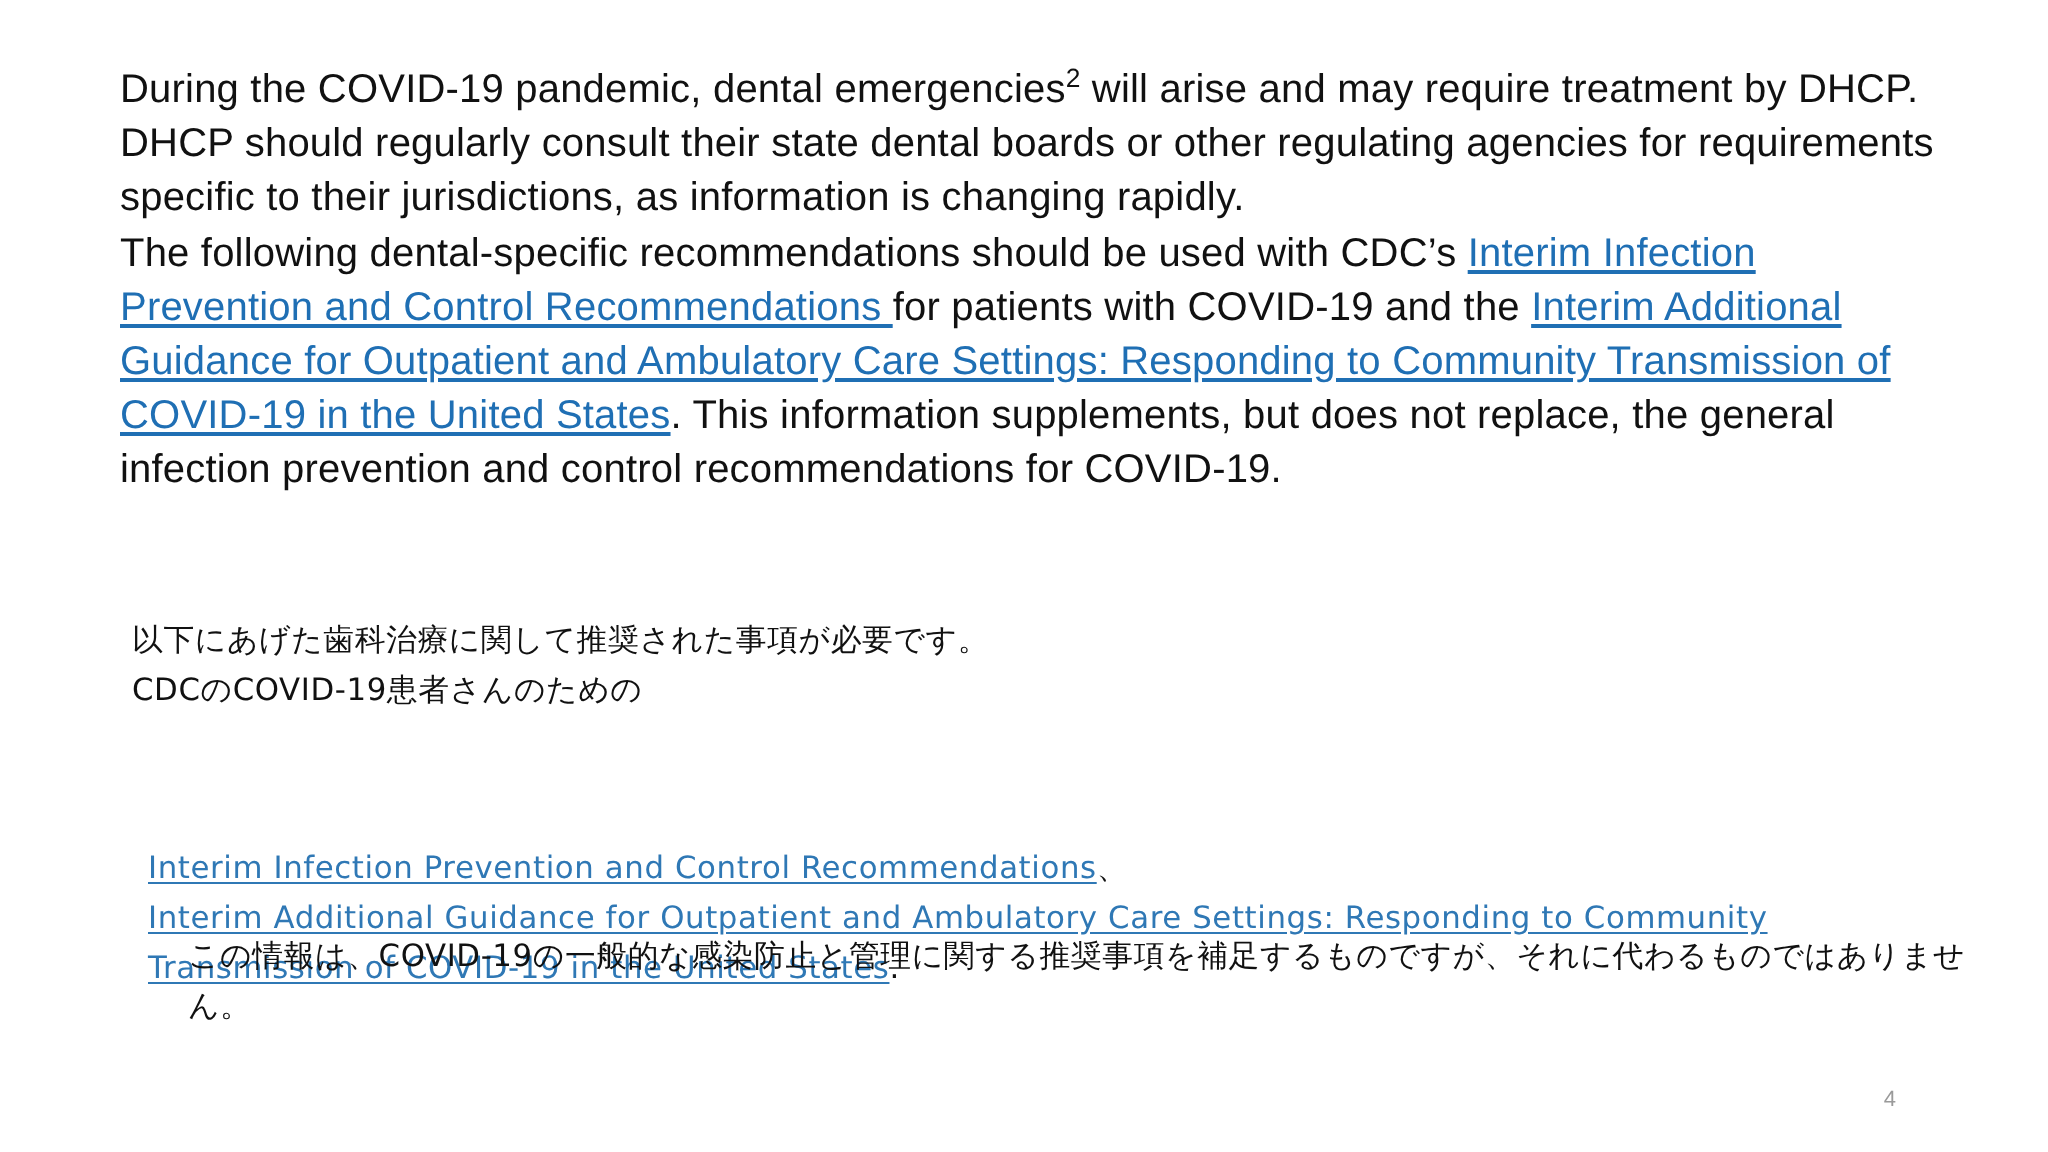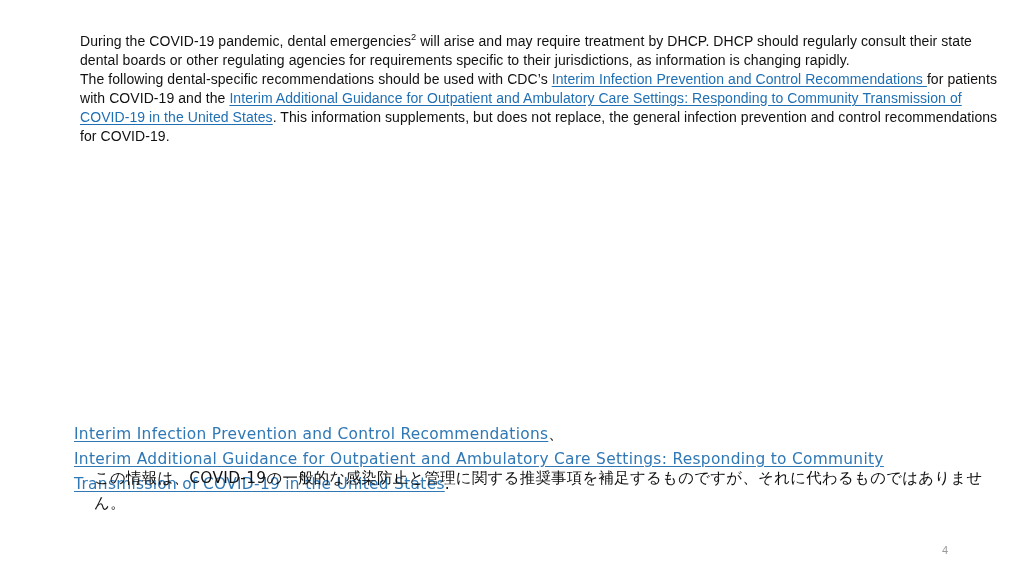--- a/index.html
+++ b/index.html
@@ -17,24 +17,24 @@
   }
   .slide {
     position: relative;
     width: 1024px;
     height: 576px;
     box-sizing: border-box;
   }
   
   .en-block {
     position: absolute;
-    left: 80px;
+    left: 60px;
     top: 32px;
     width: 920px;
-    font-size: 14px;
+    font-size: 20px;
     line-height: 1.36;
     color: #111111;
     letter-spacing: 0.005em;
   }
   .en-block p {
     margin: 0;
     padding: 0;
   }
   .link {
     color: #1f6fb4;
@@ -85,20 +85,24 @@
 <body>
 
 <div class="slide">
 
   <div class="en-block">
     <p><span>During the COVID-19 pandemic, dental emergencies</span><sup>2</sup><span> will arise and may require treatment by DHCP. DHCP should regularly consult their state dental boards or other regulating agencies for requirements specific to their jurisdictions, as information is changing rapidly.</span></p>
     <p><span>The following dental-specific recommendations should be used with CDC’s </span><a class="link" href="#">Interim Infection Prevention and Control Recommendations </a><span>for patients with COVID-19 and the </span><a class="link" href="#">Interim Additional Guidance for Outpatient and Ambulatory Care Settings: Responding to Community Transmission of COVID-19 in the United States</a><span>. This information supplements, but does not replace, the general infection prevention and control recommendations for COVID-19.</span></p>
   </div>
 
 
+  <div class="jp-block" id="jp-para-2">
+    <p>以下にあげた歯科治療に関して推奨された事項が必要です。</p>
+    <p>CDCのCOVID-19患者さんのための</p>
+  </div>
 
   <div class="jp-block" id="jp-links">
     <p><a class="link" href="#">Interim Infection Prevention and Control Recommendations</a><span>、</span></p>
     <p><a class="link" href="#">Interim Additional Guidance for Outpatient and Ambulatory Care Settings: Responding to Community Transmission of COVID-19 in the United States</a><span>.</span></p>
   </div>
 
   <div class="jp-block" id="jp-para-3">
     <p>この情報は、COVID-19の一般的な感染防止と管理に関する推奨事項を補足するものですが、それに代わるものではありません。</p>
   </div>
 

